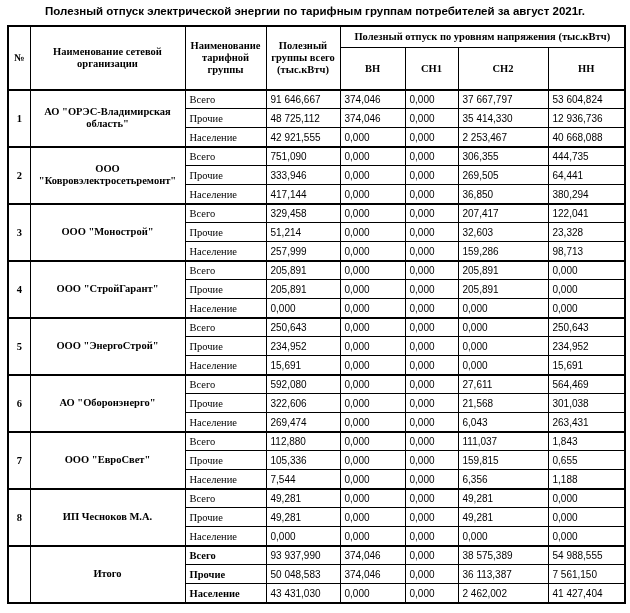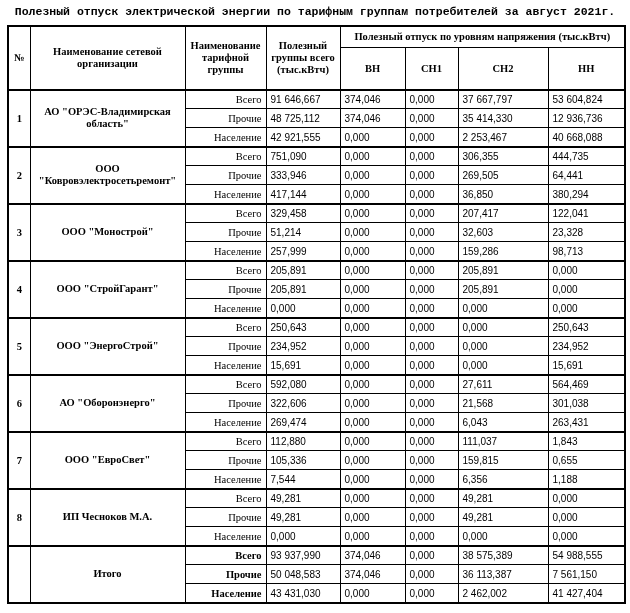--- a/index.html
+++ b/index.html
@@ -17,21 +17,21 @@
     height: 613px;
     background: #fff;
   }
   .title {
     text-align: center;
     font-weight: bold;
     font-size: 11.5px;
     line-height: 1.2;
     padding-top: 5px;
     margin-bottom: 6px;
-    font-family: Liberation Mono, monospace;
+    font-family: Liberation Sans, sans-serif;
   }
   table.energy {
     border-collapse: collapse;
     table-layout: fixed;
     width: 617px;
     margin-left: 7px;
     border: 2px solid #000;
   }
   table.energy th,
   table.energy td {
@@ -61,21 +61,21 @@
     font-family: "Liberation Serif", serif;
   }
   td.col-org {
     text-align: center;
     font-weight: bold;
     font-family: "Liberation Serif", serif;
     line-height: 1.15;
     padding: 0 3px;
   }
   td.col-tariff {
-    text-align: right;
+    text-align: left;
     font-family: "Liberation Serif", serif;
   }
   td.col-val {
     font-family: "Liberation Sans", sans-serif;
     font-size: 10px;
     text-align: left;
     padding-left: 6px;
   }
   td.col-total { font-weight: normal; }
   tr.group-start td { border-top: 2px solid #000; }

